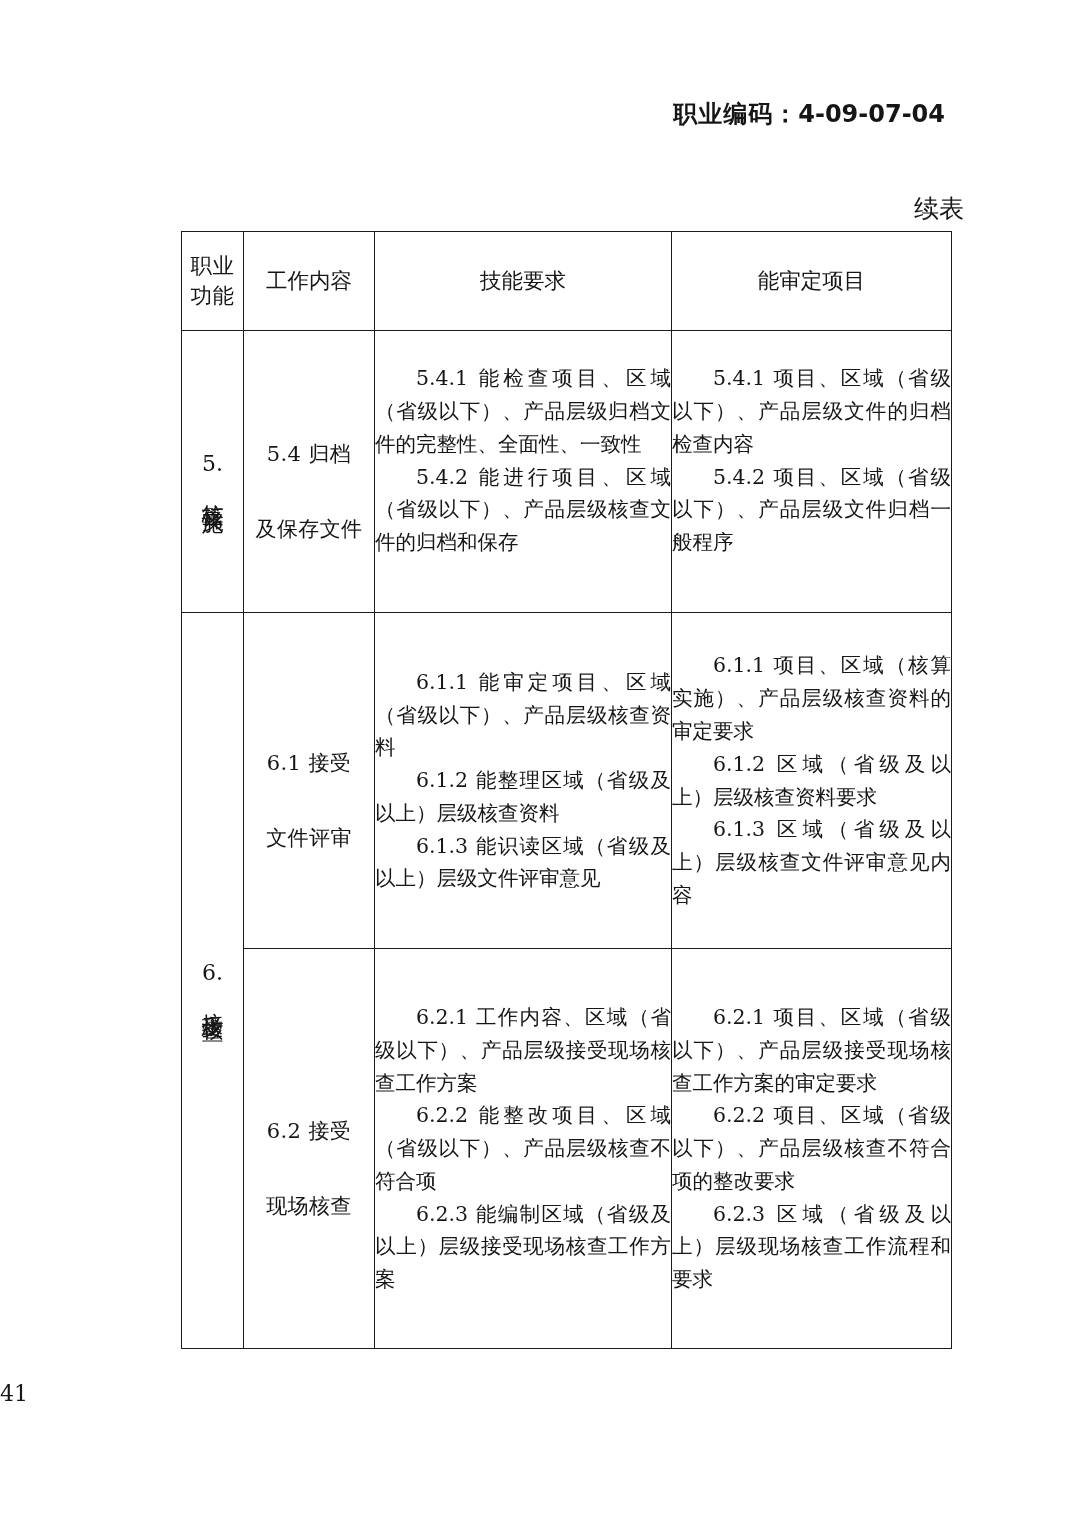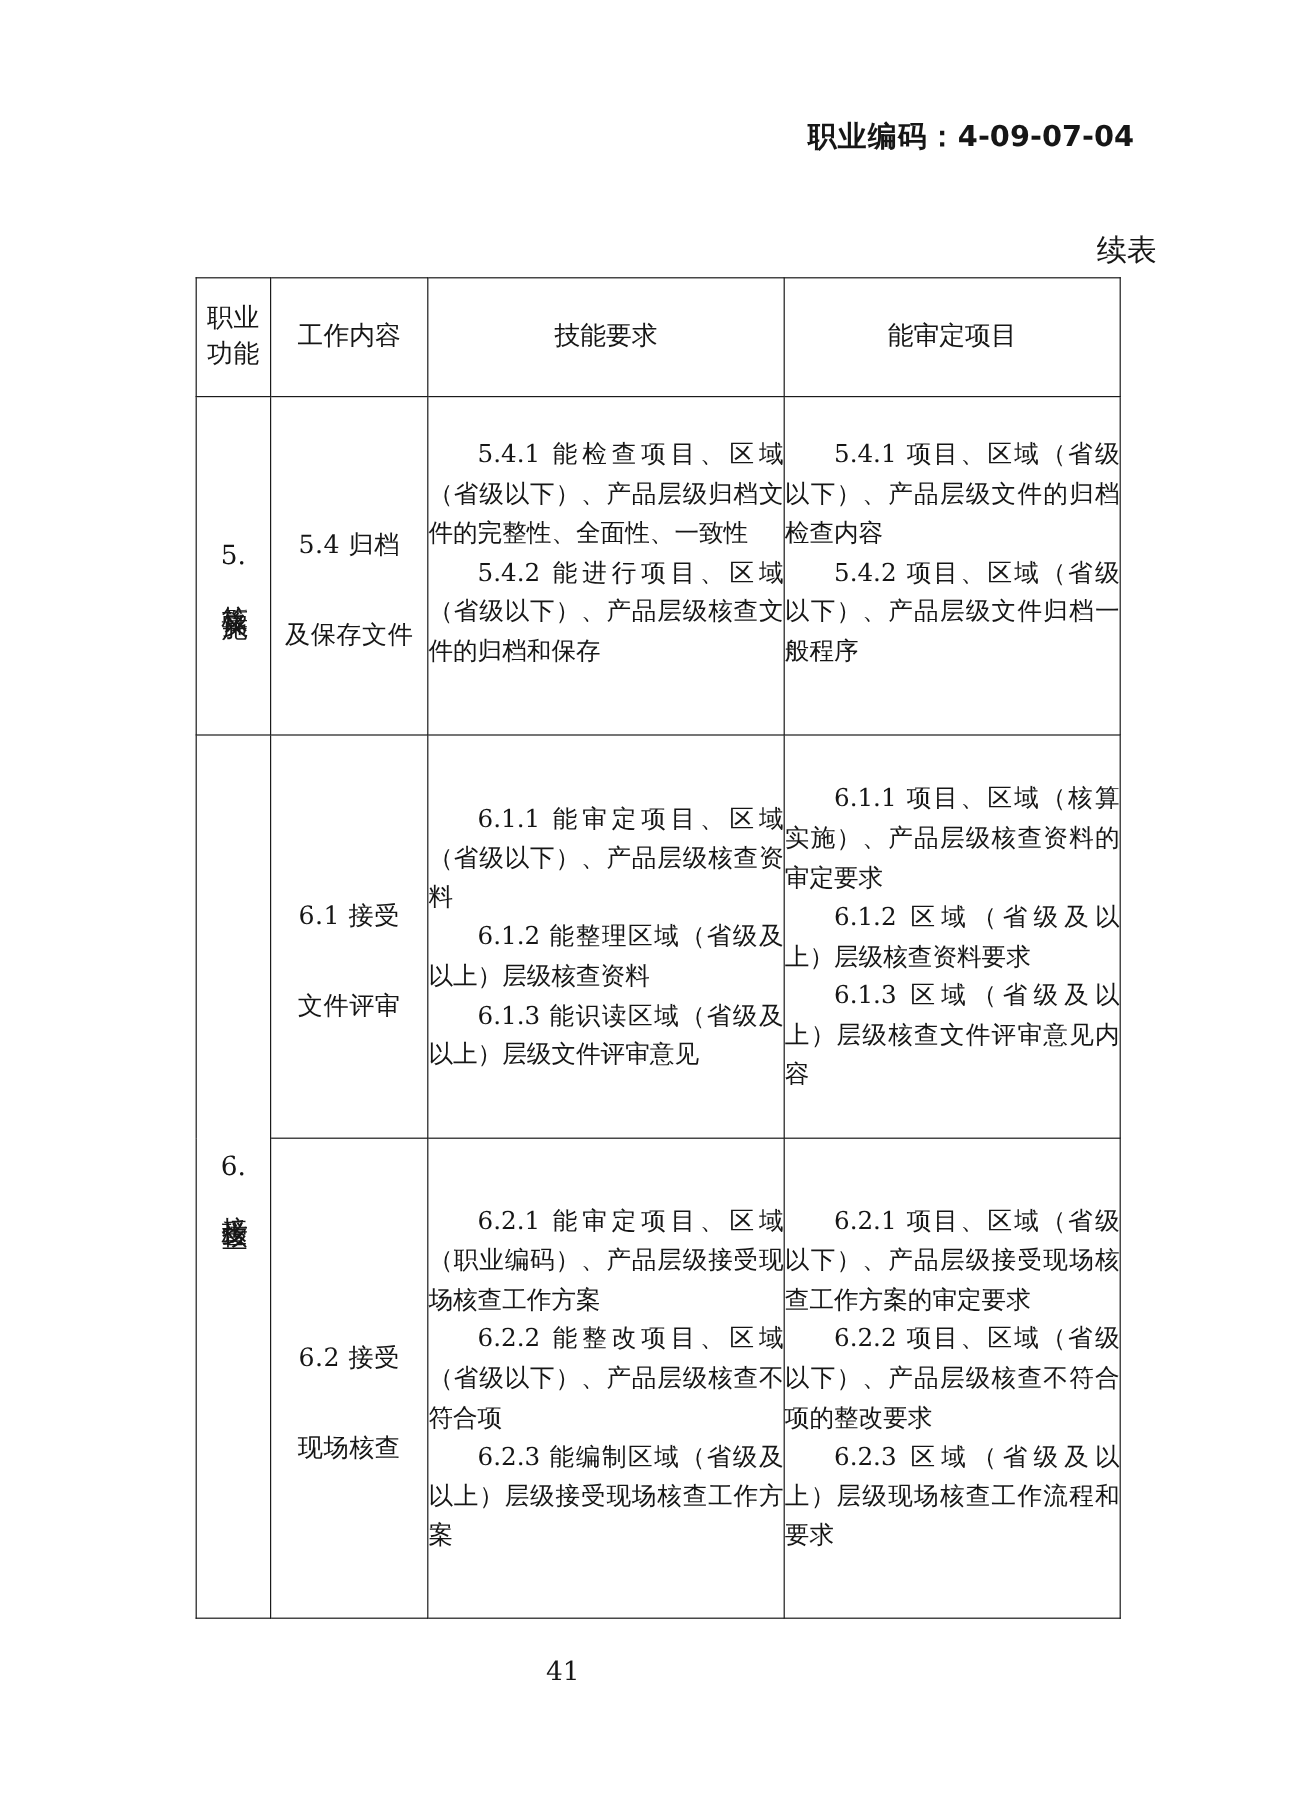--- a/index.html
+++ b/index.html
@@ -42,21 +42,21 @@
     text-align: right;
     font-size: 25px;
     font-family: "DejaVu Serif", "Liberation Serif", serif;
     padding-left: 32px;
   }
 
   
   .spec-table {
     position: absolute;
     top: 231px;
-    left: 163px;
+    left: 181px;
     width: 770px;
     border-collapse: collapse;
     table-layout: fixed;
   }
   .spec-table td {
     border: 1.6px solid #1b1b1b;
     vertical-align: middle;
     padding: 0;
     font-size: 20.5px;
     line-height: 1.58;
@@ -130,21 +130,21 @@
   .valign-mid { vertical-align: middle; }
 
   .r1 .body-cell { padding-bottom: 22px; }
 
   
   .folio {
     position: absolute;
     top: 1381px;
     left: 0;
     width: 938px;
-    text-align: center;
+    text-align: left;
     font-size: 22px;
     font-family: "DejaVu Serif", "Liberation Serif", serif;
   }
 </style>
 </head>
 <body>
 
 <div class="page-header">
   <span>职业编码：</span><span class="code-num">4-09-07-04</span>
 </div>
@@ -215,21 +215,21 @@
         <p class="para">6.1.3 区域（省级及以上）层级核查文件评审意见内容</p>
       </td>
     </tr>
 
     <tr style="height: 400px;">
       <td class="wc-cell valign-mid">
         <div class="wc-line">6.2 接受</div>
         <div class="wc-line">现场核查</div>
       </td>
       <td class="body-cell valign-mid">
-        <p class="para">6.2.1 能审定项目、区域（职业编码）、产品层级接受现场核查工作方案</p>
+        <p class="para">6.2.1 工作内容、区域（省级以下）、产品层级接受现场核查工作方案</p>
         <p class="para">6.2.2 能整改项目、区域（省级以下）、产品层级核查不符合项</p>
         <p class="para">6.2.3 能编制区域（省级及以上）层级接受现场核查工作方案</p>
       </td>
       <td class="body-cell valign-mid">
         <p class="para">6.2.1 项目、区域（省级以下）、产品层级接受现场核查工作方案的审定要求</p>
         <p class="para">6.2.2 项目、区域（省级以下）、产品层级核查不符合项的整改要求</p>
         <p class="para">6.2.3 区域（省级及以上）层级现场核查工作流程和要求</p>
       </td>
     </tr>
 

